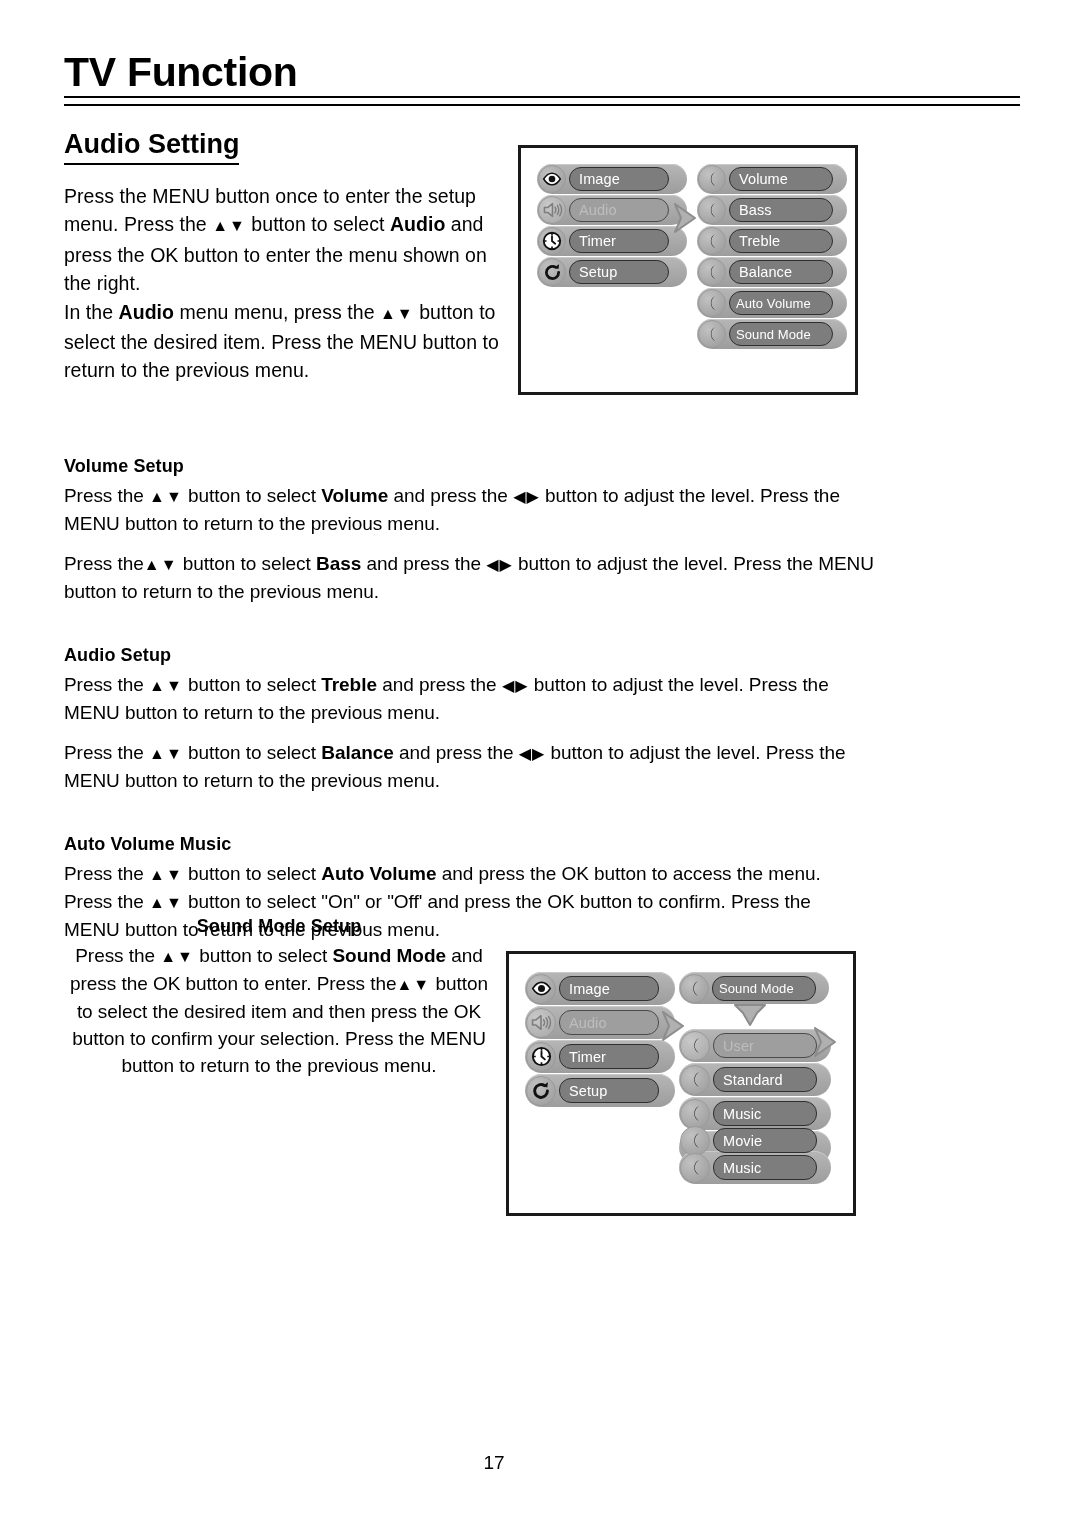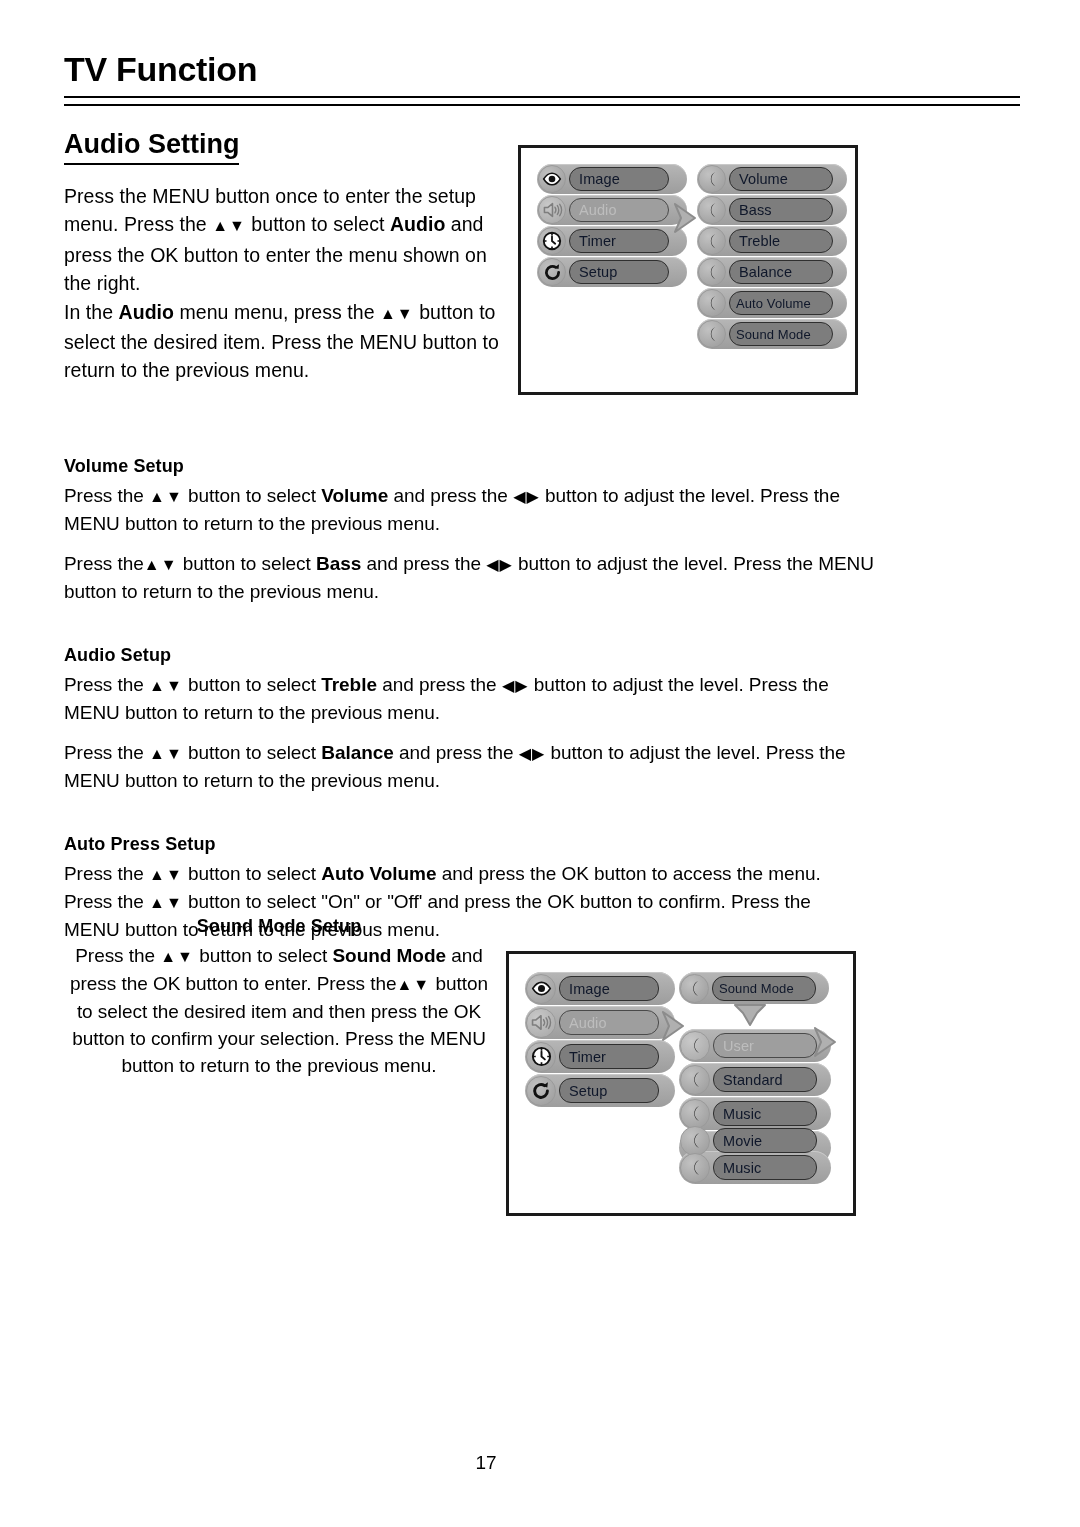--- a/index.html
+++ b/index.html
@@ -21,21 +21,21 @@
     left: 0; top: 0;
     width: 1080px;
     height: 1527px;
   }
 
   
   .chapter-title {
     position: absolute;
     left: 64px;
     top: 52px;
-    font-size: 34px;
+    font-size: 41px;
     font-weight: bold;
     letter-spacing: -0.3px;
     line-height: 1;
   }
   .header-rule {
     position: absolute;
     left: 64px;
     top: 96px;
     width: 956px;
     height: 6px;
@@ -96,20 +96,21 @@
   .ar { font-size: 16px; letter-spacing: 1px; }
 
   
   .page-number {
     position: absolute;
     left: 0;
     top: 1452px;
     width: 972px;
     text-align: center;
     font-size: 19px;
+    padding-left: 8px;
   }
 
   
   .osd-box {
     position: absolute;
     background: #ffffff;
     border: 3px solid #1a1a1a;
     box-sizing: border-box;
   }
   #osd-audio { left: 518px; top: 145px; width: 340px; height: 250px; }
@@ -148,21 +149,21 @@
     flex: 0 0 auto;
     margin-left: 1px;
   }
   .pill {
     position: relative;
     z-index: 2;
     height: 24px;
     border: 1.5px solid #2f2f2f;
     border-radius: 12px;
     background: #7d7d7d;
-    color: #0f172a;
+    color: #ffffff;
     font-size: 14.5px;
     display: flex;
     align-items: center;
     padding: 0 9px;
     box-sizing: border-box;
     margin-left: 3px;
     white-space: nowrap;
     letter-spacing: 0.1px;
   }
   .pill.small { font-size: 13px; padding: 0 6px; }
@@ -219,21 +220,21 @@
   <div class="subsec sec-treble">
     <p class="h">Audio Setup</p>
     <p class="b"><span>Press the </span><span class="ar">▲▼</span><span> button to select </span><b>Treble</b><span> and press the </span><span class="ar">◀▶</span><span> button to adjust the level. Press the MENU button to return to the previous menu.</span></p>
   </div>
 
   <div class="subsec sec-balance">
     <p class="b"><span>Press the </span><span class="ar">▲▼</span><span> button to select </span><b>Balance</b><span> and press the </span><span class="ar">◀▶</span><span> button to adjust the level. Press the MENU button to return to the previous menu.</span></p>
   </div>
 
   <div class="subsec sec-autovol">
-    <p class="h">Auto Press Setup</p>
+    <p class="h">Auto Volume Music</p>
     <p class="b"><span>Press the </span><span class="ar">▲▼</span><span> button to select </span><b>Auto Volume</b><span> and press the OK button to access the menu. Press the </span><span class="ar">▲▼</span><span> button to select "On" or "Off' and press the OK button to confirm. Press the MENU button to return to the previous menu.</span></p>
   </div>
 
   <div class="subsec sec-sound">
     <p class="h">Sound Mode Setup</p>
     <p class="b"><span>Press the </span><span class="ar">▲▼</span><span> button to select </span><b>Sound Mode</b><span> and press the OK button to enter. Press the</span><span class="ar">▲▼</span><span> button to select the desired item and then press the OK button to confirm your selection. Press the MENU button to return to the previous menu.</span></p>
   </div>
 
   <div class="osd-box" id="osd-audio">
 

